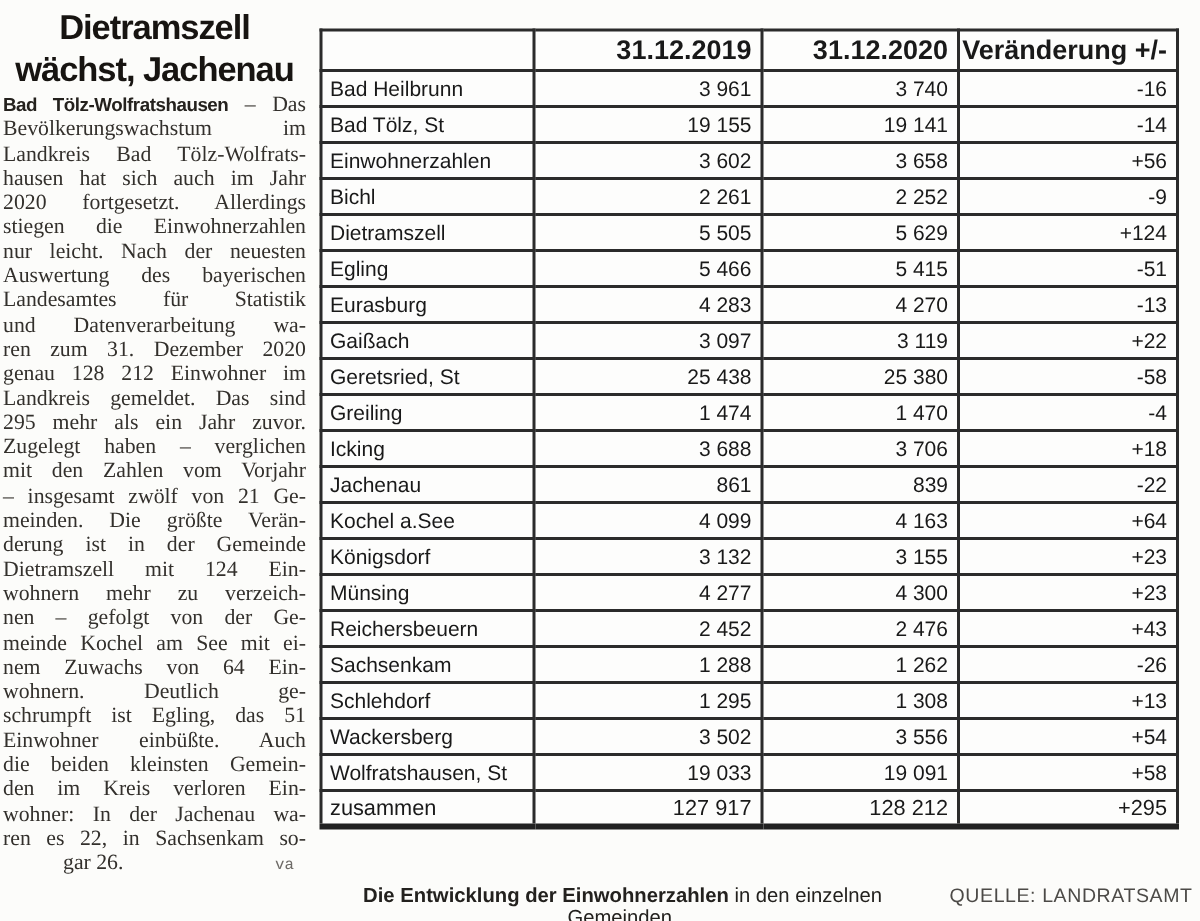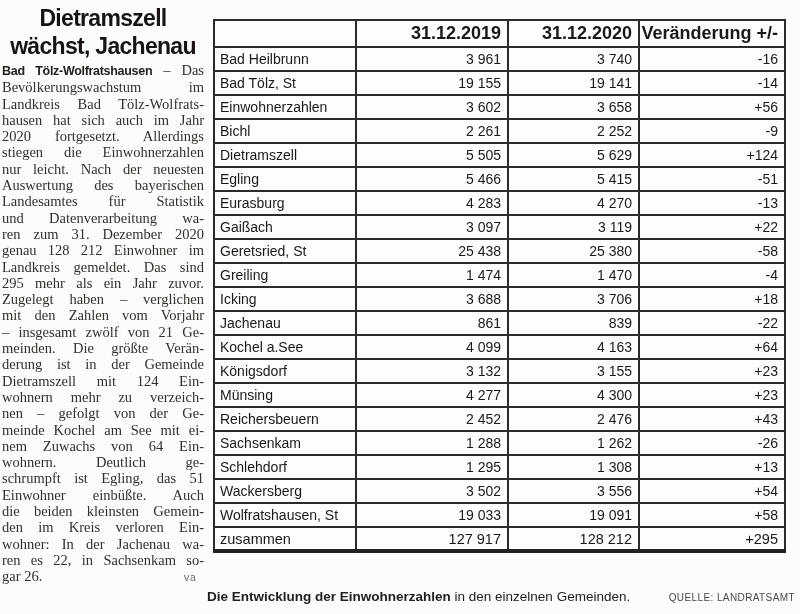--- a/index.html
+++ b/index.html
@@ -18,21 +18,21 @@
     letter-spacing:-0.7px; text-align:center; color:#171411;
   }
   .body-text {
     margin-top:2px;
     font-family:"Liberation Serif", serif;
     font-size:14.5px; line-height:16.3px; color:#33302c;
   }
   .bline { text-align:justify; text-align-last:justify; white-space:nowrap; }
   .bline.lastline {
     display:flex; justify-content:space-between; align-items:baseline;
-    text-align:right; text-align-last:left;
+    text-align:right; text-align-last:left;margin-left:40px;
   }
   .lead {
     font-family:"Liberation Sans", sans-serif;
     font-weight:bold; font-size:12.5px; letter-spacing:-0.3px; color:#24211d;
   }
   .author {
     font-family:Liberation Mono, monospace;
     font-size:10.5px; color:#6d6a66; padding-right:8px;
   }
 
@@ -59,21 +59,21 @@
   table.pop tr.total td { border-bottom:4px solid #222; }
 
   
   .caption {
     position:absolute; left:207px; top:589px; width:588px;
     display:flex; justify-content:space-between; align-items:baseline;
     font-family:"Liberation Sans", sans-serif; font-size:13.5px; color:#23211e;text-align:center;
   }
   .caption .cap-bold { font-weight:bold; }
   .caption .source {
-    font-size:10px; letter-spacing:0.4px; color:#4c4a47; white-space:nowrap;
+    font-size:13px; letter-spacing:0.4px; color:#4c4a47; white-space:nowrap;
     padding-left:10px;
   }
 </style>
 </head>
 <body>
 
 <div class="page">
 
   <div class="article">
     <h1 class="headline">

